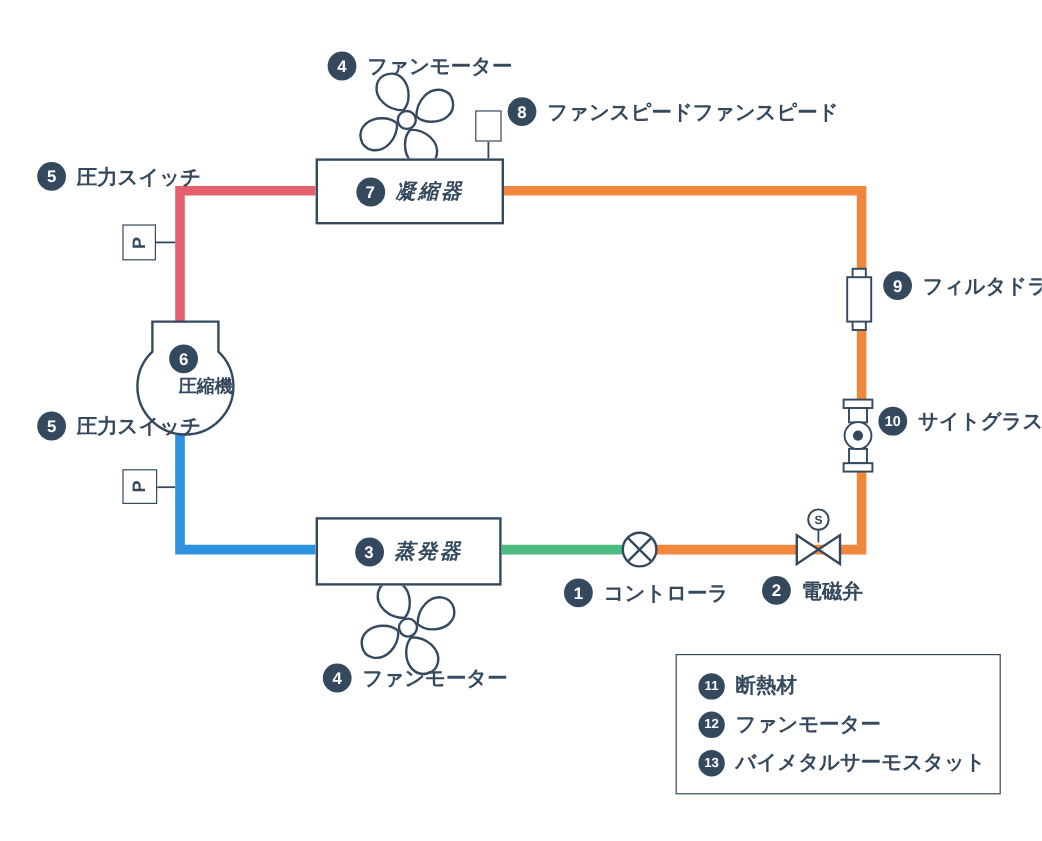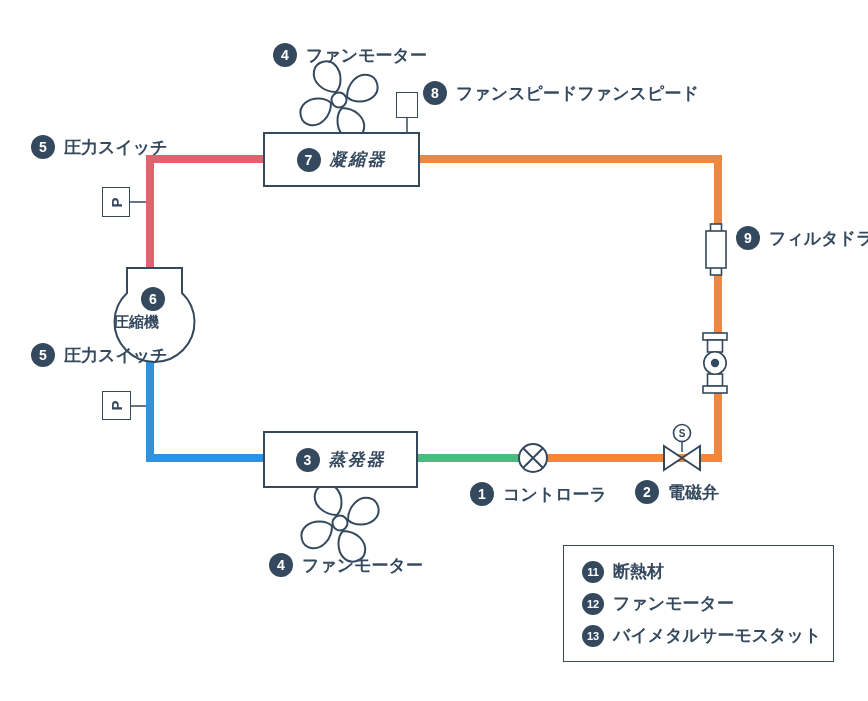--- a/index.html
+++ b/index.html
@@ -23,21 +23,21 @@
   .box{position:absolute;background:#fff;border:2px solid var(--navy);display:flex;align-items:center;justify-content:center;gap:9px;}
   .smallbox{position:absolute;background:#fff;border:1.5px solid var(--navy);display:flex;align-items:center;justify-content:center;}
   .badge{width:24px;height:24px;min-width:24px;border-radius:50%;background:var(--navy);color:#fff;
          display:flex;align-items:center;justify-content:center;font-size:14px;font-weight:bold;}
   .badge.dd{font-size:12px;}
   .badge.sm{width:22px;height:22px;min-width:22px;font-size:11px;}
   .lbl{position:absolute;display:flex;align-items:center;gap:9px;color:var(--navy);font-weight:bold;font-size:17px;white-space:nowrap;}
   .lbl .lines{display:flex;flex-direction:row;line-height:21px;}
   .boxlabel{color:var(--navy);font-weight:bold;font-size:17px;letter-spacing:2px;white-space:nowrap;font-style:italic;}
   .rotP{transform:rotate(-90deg);font-size:15px;font-weight:bold;color:var(--navy);}
-  .comp-text{position:absolute;left:114px;top:313px;width:80px;text-align:left;color:var(--navy);font-weight:bold;font-size:15px;}
+  .comp-text{position:absolute;left:114px;top:313px;width:80px;text-align:right;color:var(--navy);font-weight:bold;font-size:15px;}
   .comp-badge{position:absolute;left:141px;top:287px;}
   .legend{position:absolute;left:563px;top:545px;width:271px;height:117px;background:#fff;border:1.5px solid var(--navy);
           display:flex;flex-direction:column;justify-content:center;gap:9px;padding:10px 0 10px 18px;}
   .legend-row{display:flex;align-items:center;gap:9px;color:var(--navy);font-weight:bold;font-size:17px;white-space:nowrap;}
 </style>
 </head>
 <body>
 
 <div class="canvas">
 
@@ -166,20 +166,27 @@
   </div>
 
   <div class="lbl" style="left:736px;top:226px;">
     <span class="badge">9</span>
     <span class="lines">
       <span>フィルタ</span>
       <span>ドライヤ</span>
     </span>
   </div>
 
+  <div class="lbl" style="left:732px;top:339px;">
+    <span class="badge dd">10</span>
+    <span class="lines">
+      <span>サイト</span>
+      <span>グラス</span>
+    </span>
+  </div>
 
   <div class="lbl" style="left:269px;top:553px;">
     <span class="badge">4</span>
     <span>ファンモーター</span>
   </div>
 
   <div class="legend">
     <div class="legend-row">
       <span class="badge sm">11</span>
       <span>断熱材</span>

